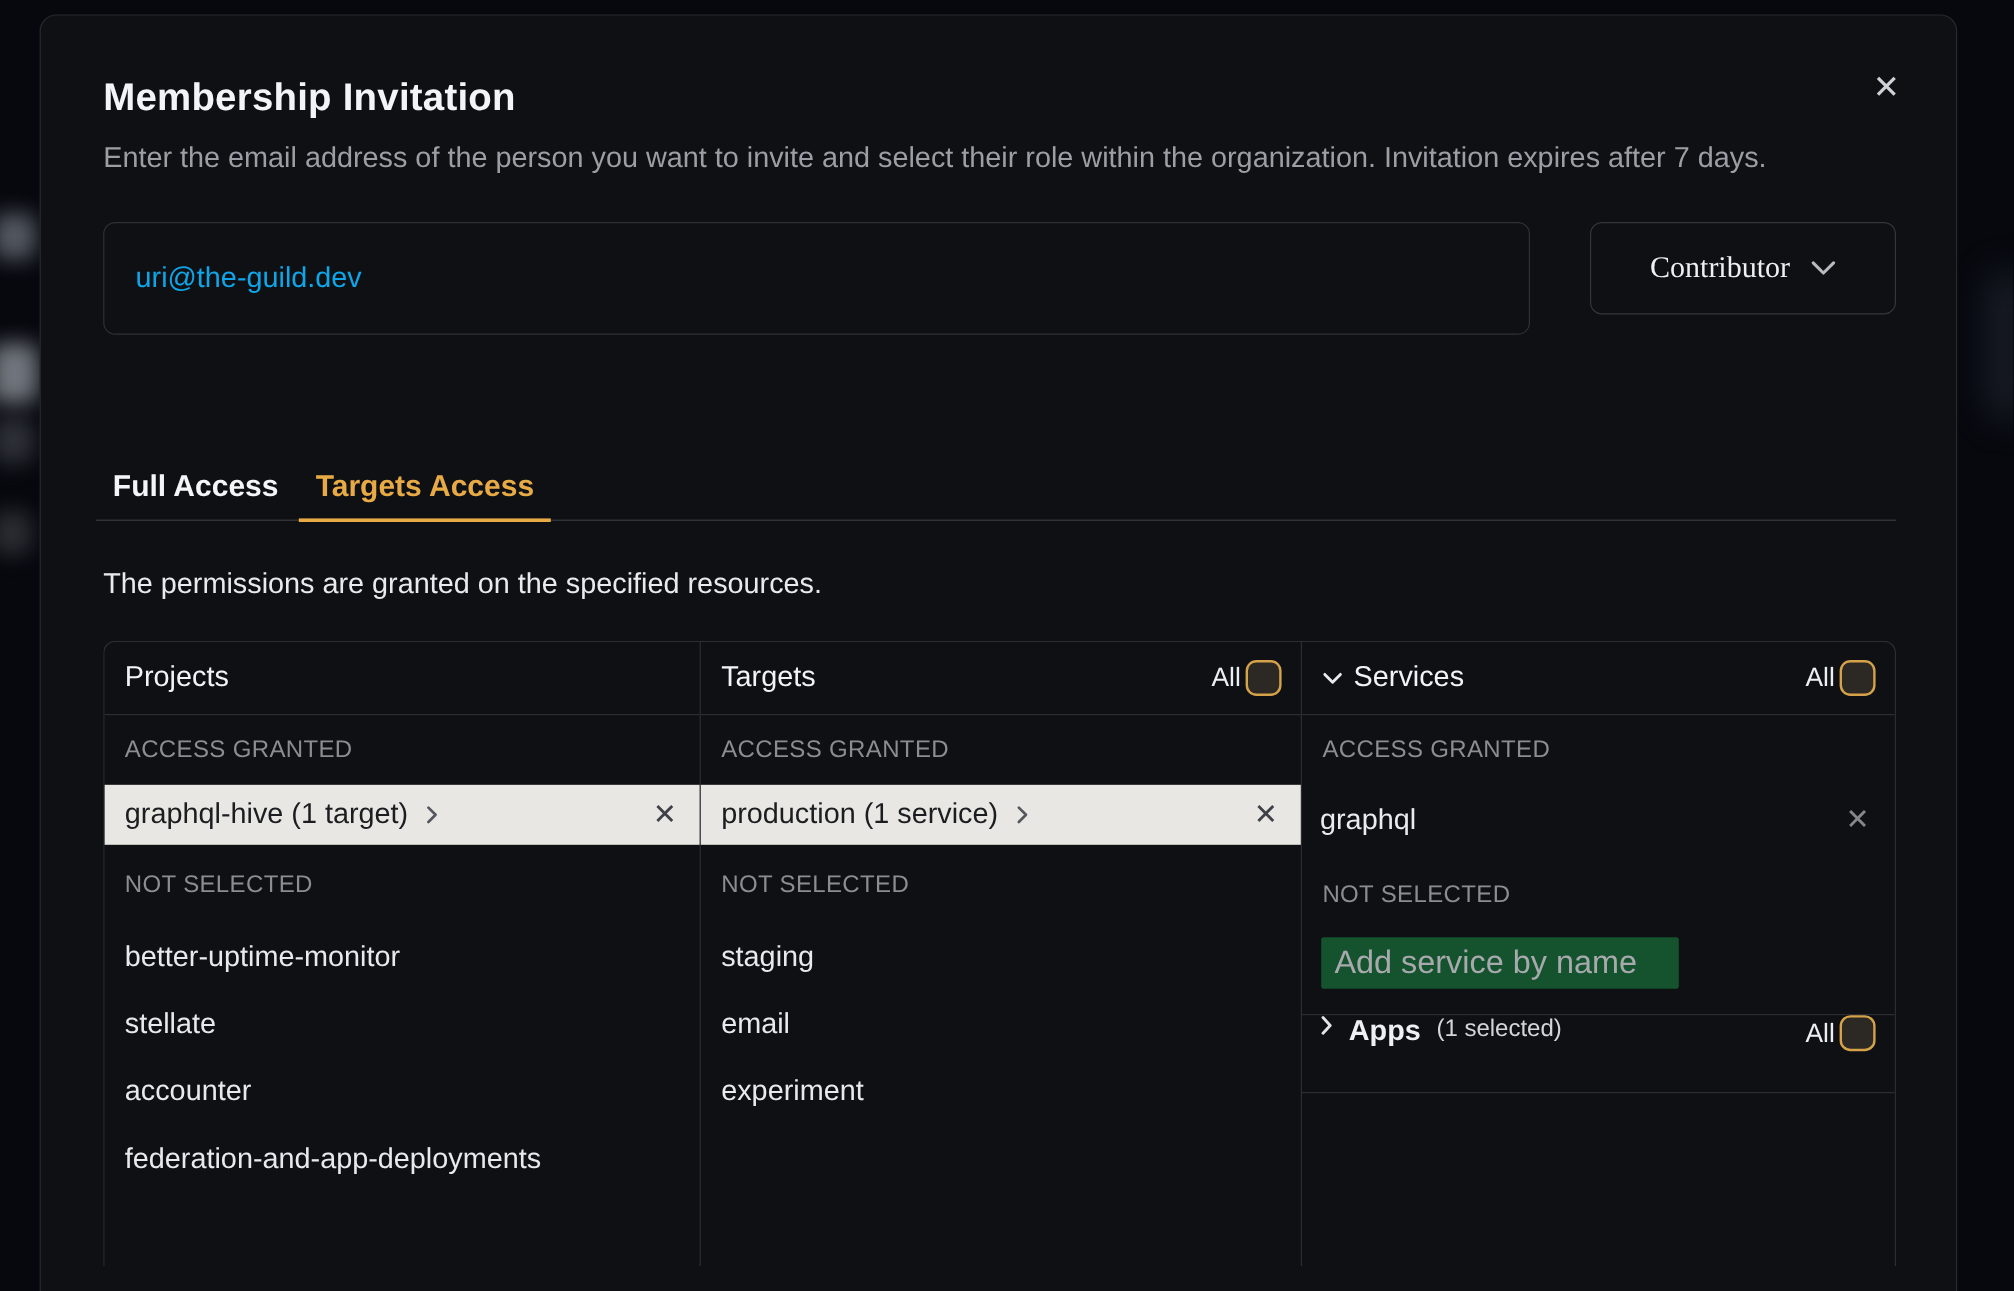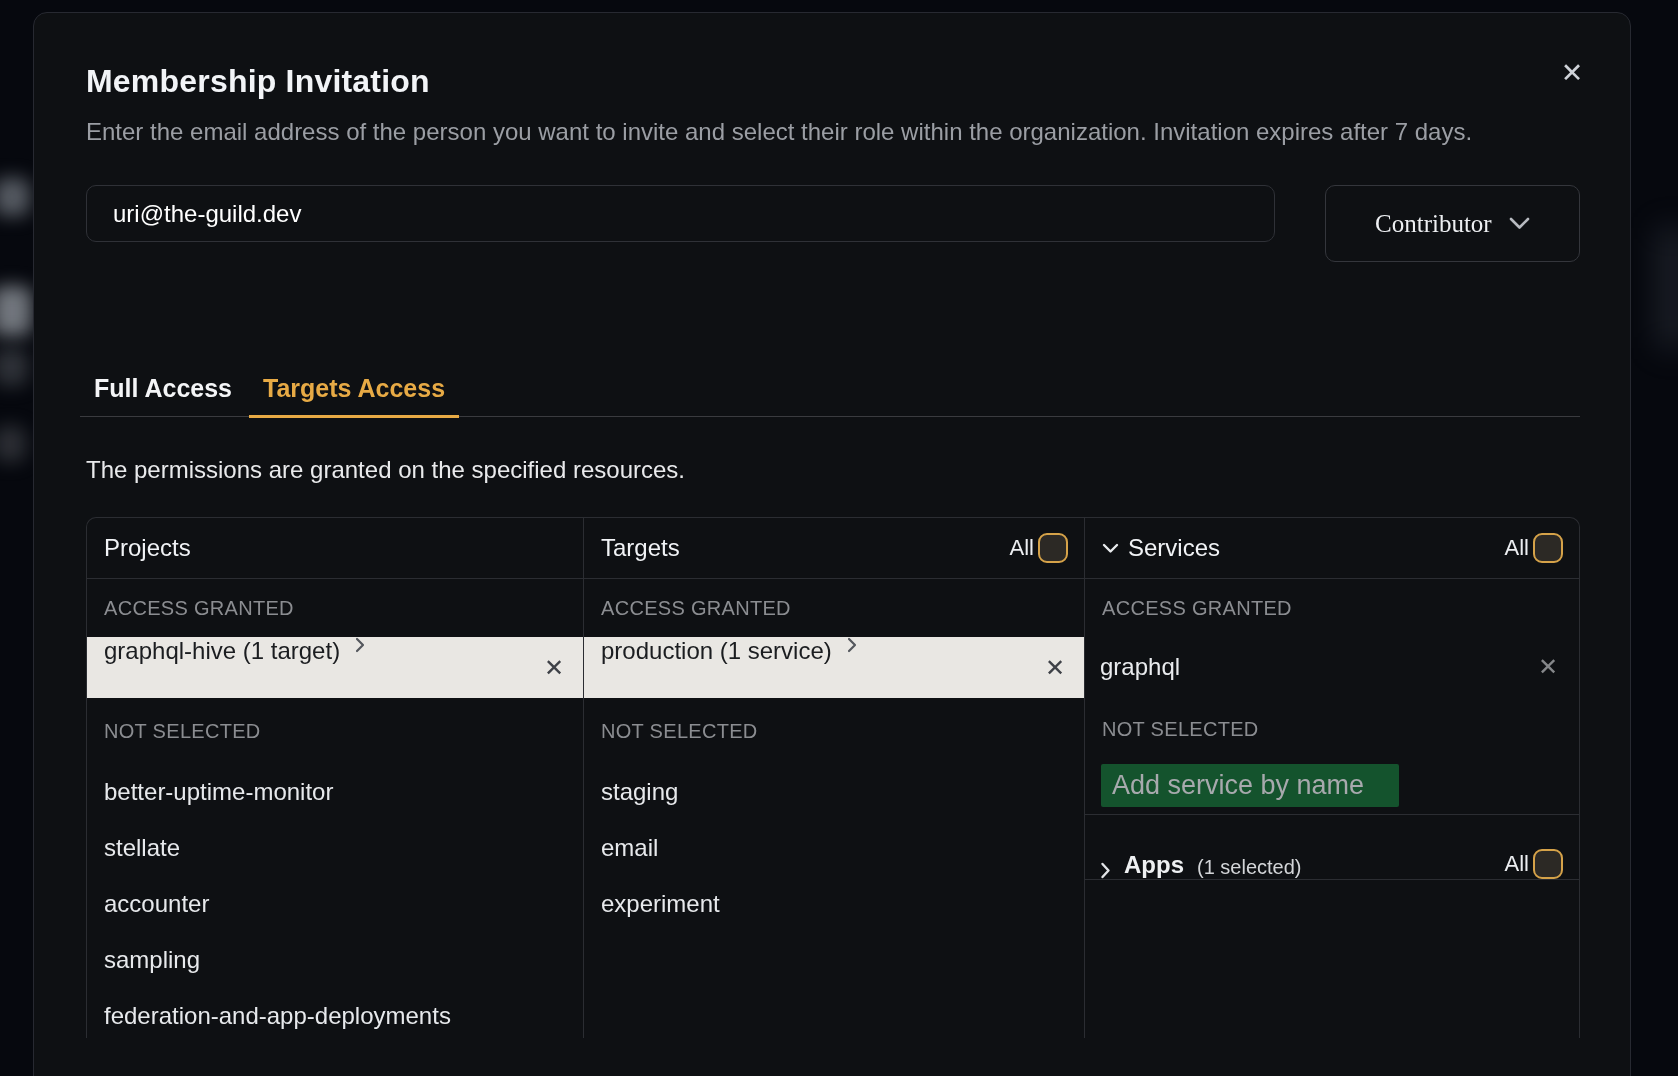--- a/index.html
+++ b/index.html
@@ -23,22 +23,22 @@
          background:#0e1013;border:1px solid #272931;border-radius:14px;}
   .modal-content{padding:50px 50px 0 52px;position:relative}
 
   .close-btn{position:absolute;top:38px;right:36px;width:44px;height:44px;background:none;border:0;
              color:#ced2d8;font-size:27px;line-height:44px;text-align:center;cursor:pointer;font-family:inherit}
 
   .title{font-size:32px;line-height:36px;font-weight:bold;color:#f2f4f7;letter-spacing:.2px}
   .desc{margin-top:14px;font-size:24px;line-height:38px;color:#9b9ea4;max-width:1496px}
 
   .email-row{margin-top:34px;display:flex;gap:50px}
-  .email-input{width:1192px;height:57px;border-radius:10px;border:1px solid #2f3137;background:#0e1013;
-               color:#ffffff;font-size:24px;padding:0 26px;font-family:inherit;outline:none}
+  .email-input{width:1192px;height:94px;border-radius:10px;border:1px solid #2f3137;background:#0e1013;
+               color:#0ea5e9;font-size:24px;padding:0 26px;font-family:inherit;outline:none}
   .role-btn{width:256px;height:77px;border-radius:10px;border:1px solid #34363c;background:none;
             color:#edeff2;font-size:25px;display:flex;align-items:center;justify-content:center;gap:17px;
             cursor:pointer;font-family:Liberation Serif, serif}
 
   .tabs{margin-top:112px;display:flex;gap:3px;border-bottom:1px solid #3a3b3f;margin-left:-6px;width:1500px}
   .tab{font-size:25px;line-height:28px;font-weight:bold;color:#f4f5f7;padding:0 14px 13px;
        border-bottom:3px solid transparent;margin-bottom:-2px;cursor:pointer}
   .tab.active{color:var(--accent);border-bottom-color:var(--accent)}
 
   .note{margin-top:39px;font-size:24px;line-height:28px;color:#e9eaec}
@@ -54,36 +54,36 @@
   .col-header .h{font-weight:normal;font-size:24px;color:#f1f3f6}
   .allwrap{margin-left:auto;display:flex;align-items:center;gap:4px}
   .all-label{font-size:22px;color:#eceef1}
   .checkbox{width:30px;height:30px;border-radius:9px;border:2px solid var(--checkbox-border);
             background:#2c2925;cursor:pointer}
 
   .slabel{height:58px;display:flex;align-items:center;padding-left:17px;
           font-size:20px;color:#8b8d91;letter-spacing:.3px}
   .slabel.tall{height:66px}
 
-  .selrow{height:61px;background:var(--selected-row-bg);display:flex;
+  .selrow{height:50px;background:var(--selected-row-bg);display:flex;align-items:center;
           padding:0 19px 0 17px;gap:15px;font-size:24px;color:#1b1d20;cursor:pointer}
   .selrow .x{margin-left:auto;font-size:24px;color:#3e4147;background:none;border:0;cursor:pointer;font-family:inherit}
   .plainrow{height:59px;display:flex;align-items:center;padding:0 21px 0 15px;gap:15px;
             font-size:24px;color:#e9ebee;cursor:pointer}
   .plainrow .x{margin-left:auto;font-size:24px;color:#85878a;background:none;border:0;cursor:pointer;font-family:inherit}
 
   .item{height:56px;display:flex;align-items:center;padding-left:17px;font-size:24px;color:#e7e9ec;cursor:pointer}
 
   .addwrap{padding:2px 0 0 16px}
   .add-input{width:298px;height:43px;background:#14532d;border:0;border-radius:2px;
              color:#a7a9ad;font-size:27px;padding:0 11px;font-family:inherit;outline:none}
   .add-input::placeholder{color:#a7a9ad;opacity:1}
 
-  .apps-row{margin-top:7px;height:66px;border-top:1px solid var(--line);border-bottom:1px solid var(--line);
-            display:flex;align-items:flex-end;gap:13px;padding:0 16px 0 15px;cursor:pointer}
+  .apps-row{margin-top:21px;height:66px;border-top:1px solid var(--line);border-bottom:1px solid var(--line);
+            display:flex;align-items:flex-start;gap:13px;padding:0 16px 0 15px;cursor:pointer}
   .apps-label{font-weight:bold;font-size:24px;color:#eef0f2}
   .apps-count{font-size:20px;color:#d3d5d8}
 
   .chev{flex:none}
 </style>
 </head>
 <body>
 
 <div class="screen">
   <div class="blob blob1"></div>
@@ -131,21 +131,20 @@
               <path d="M2 2 L8 8 L2 14" fill="none" stroke="#54575d" stroke-width="2.2" stroke-linecap="round" stroke-linejoin="round"></path>
             </svg>
             <button class="x">
               <span>✕</span>
             </button>
           </div>
           <div class="slabel tall">NOT SELECTED</div>
           <div class="item">better-uptime-monitor</div>
           <div class="item">stellate</div>
           <div class="item">accounter</div>
-          <div class="item">sampling</div>
           <div class="item">federation-and-app-deployments</div>
         </div>
 
         <div class="col divided">
           <div class="col-header">
             <span class="h">Targets</span>
             <span class="allwrap">
               <span class="all-label">All</span>
               <span class="checkbox"></span>
             </span>

